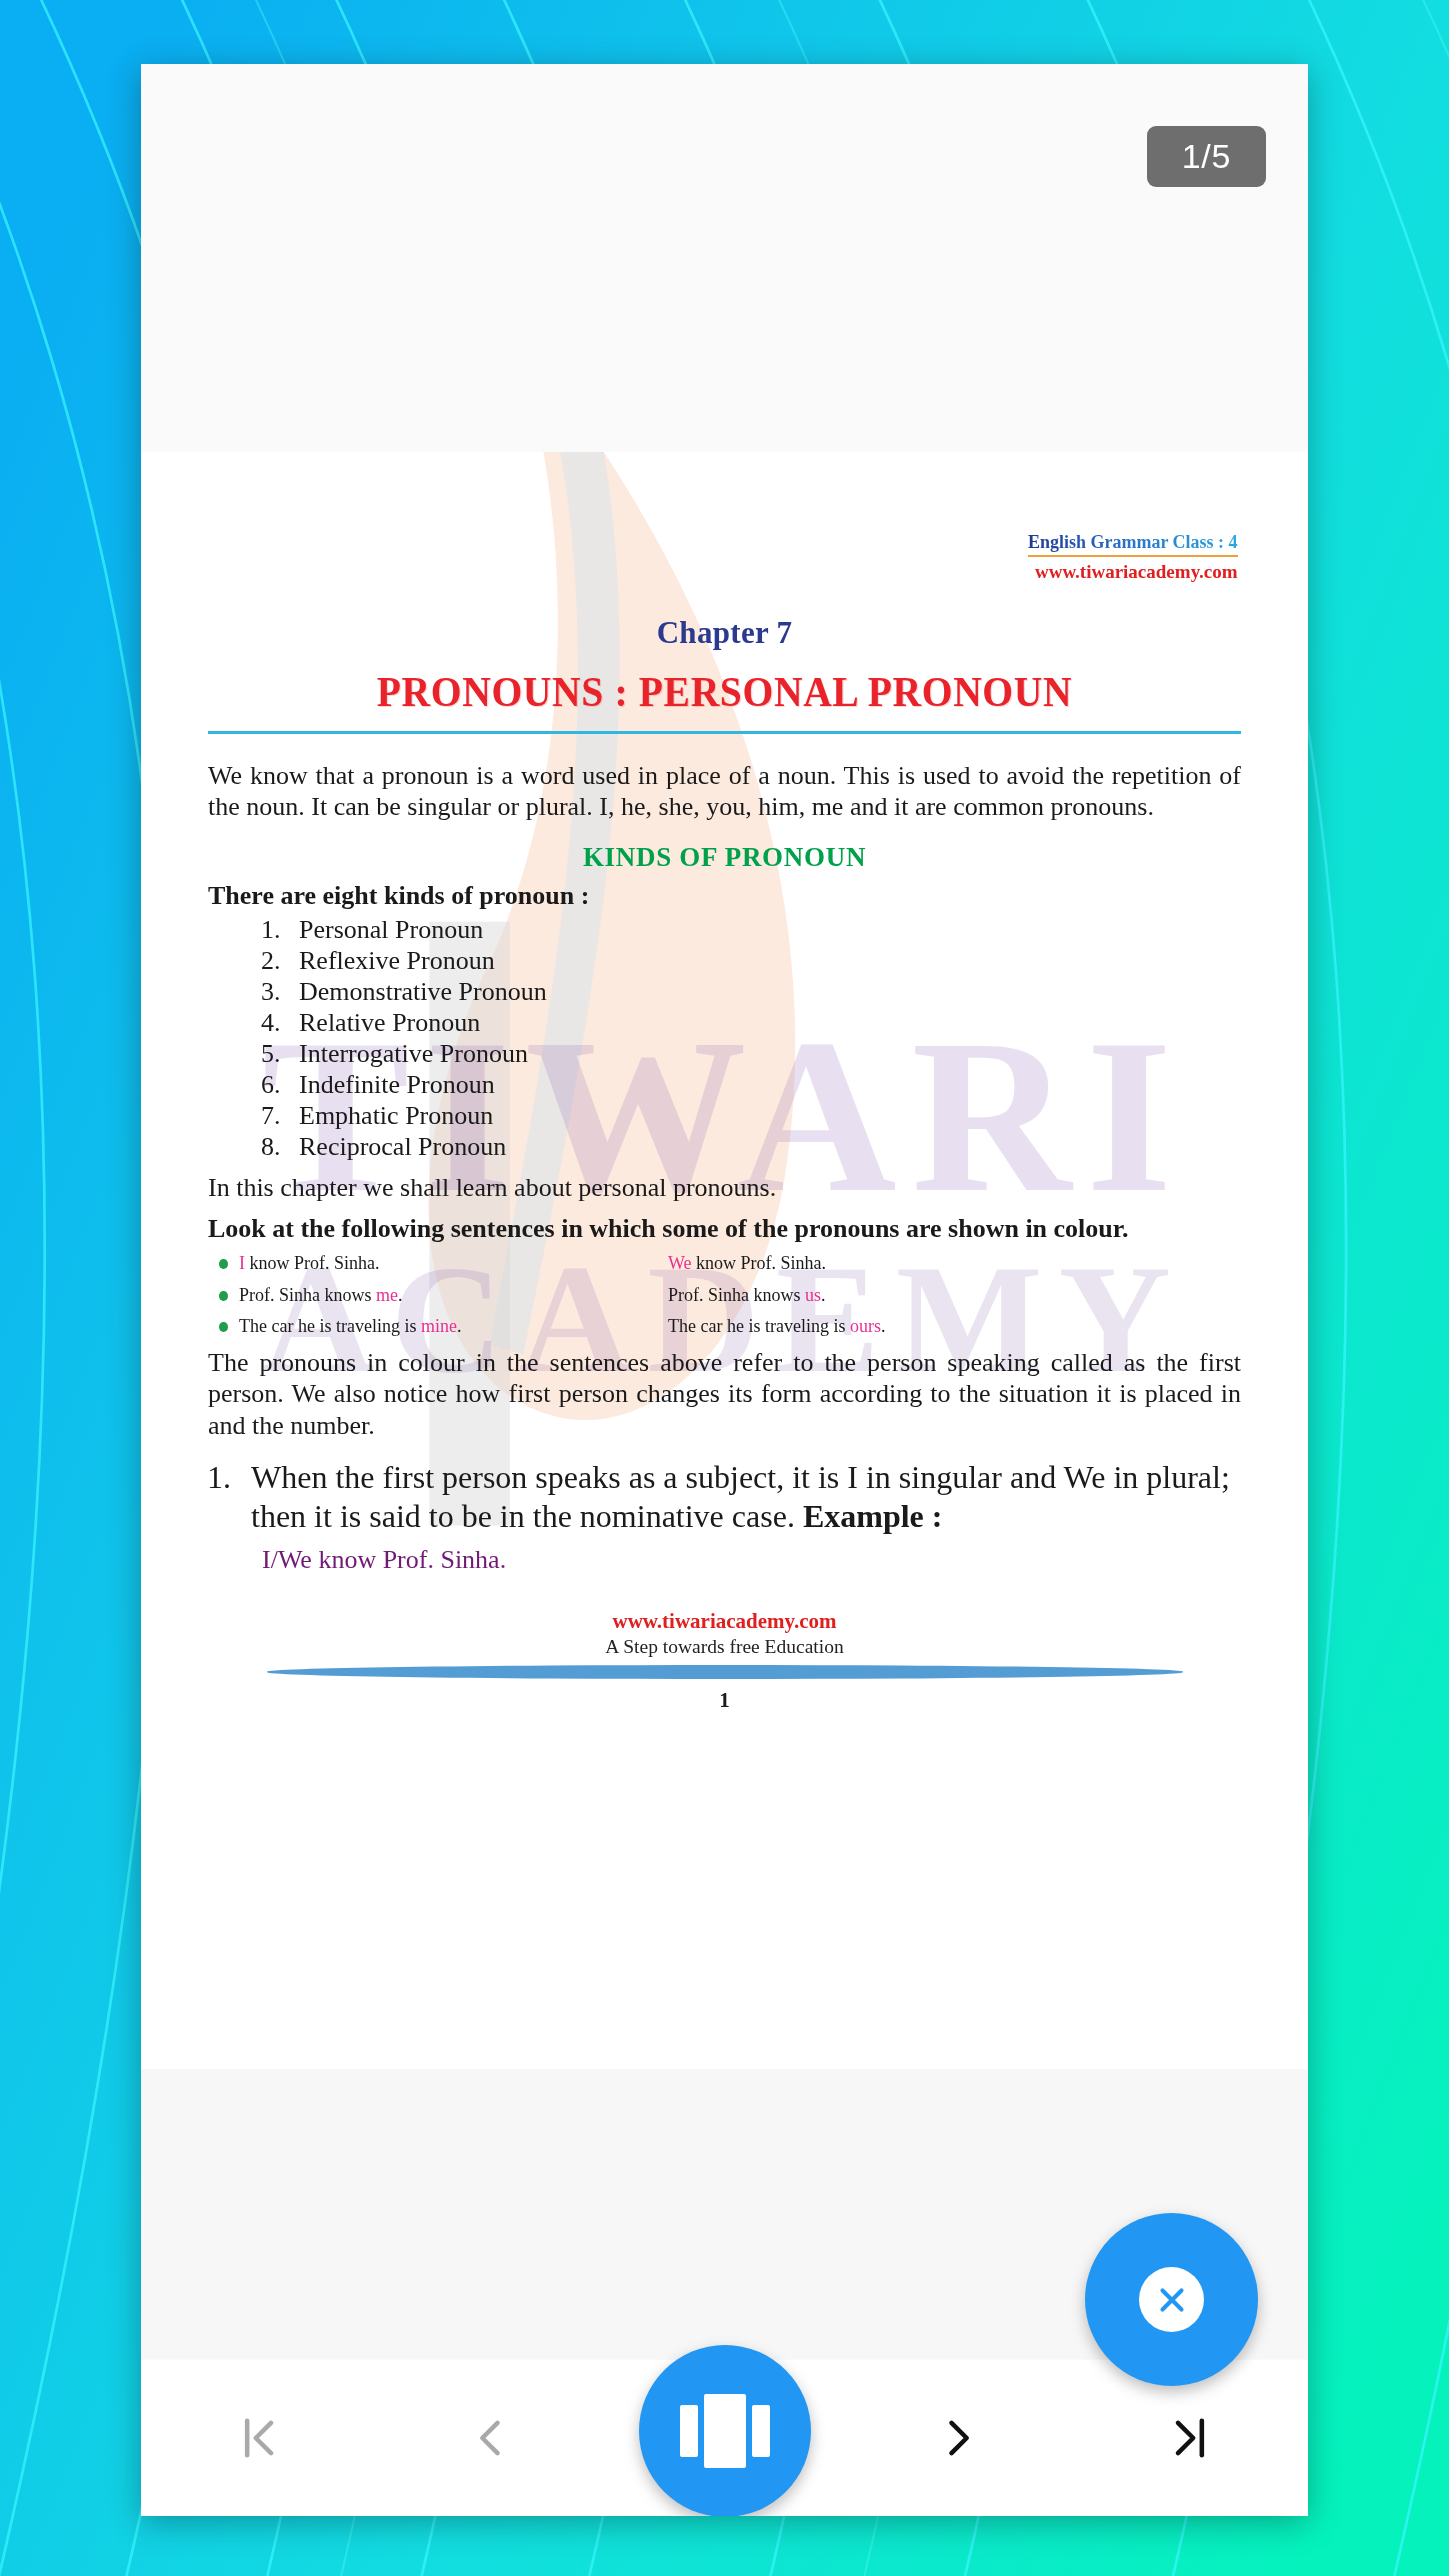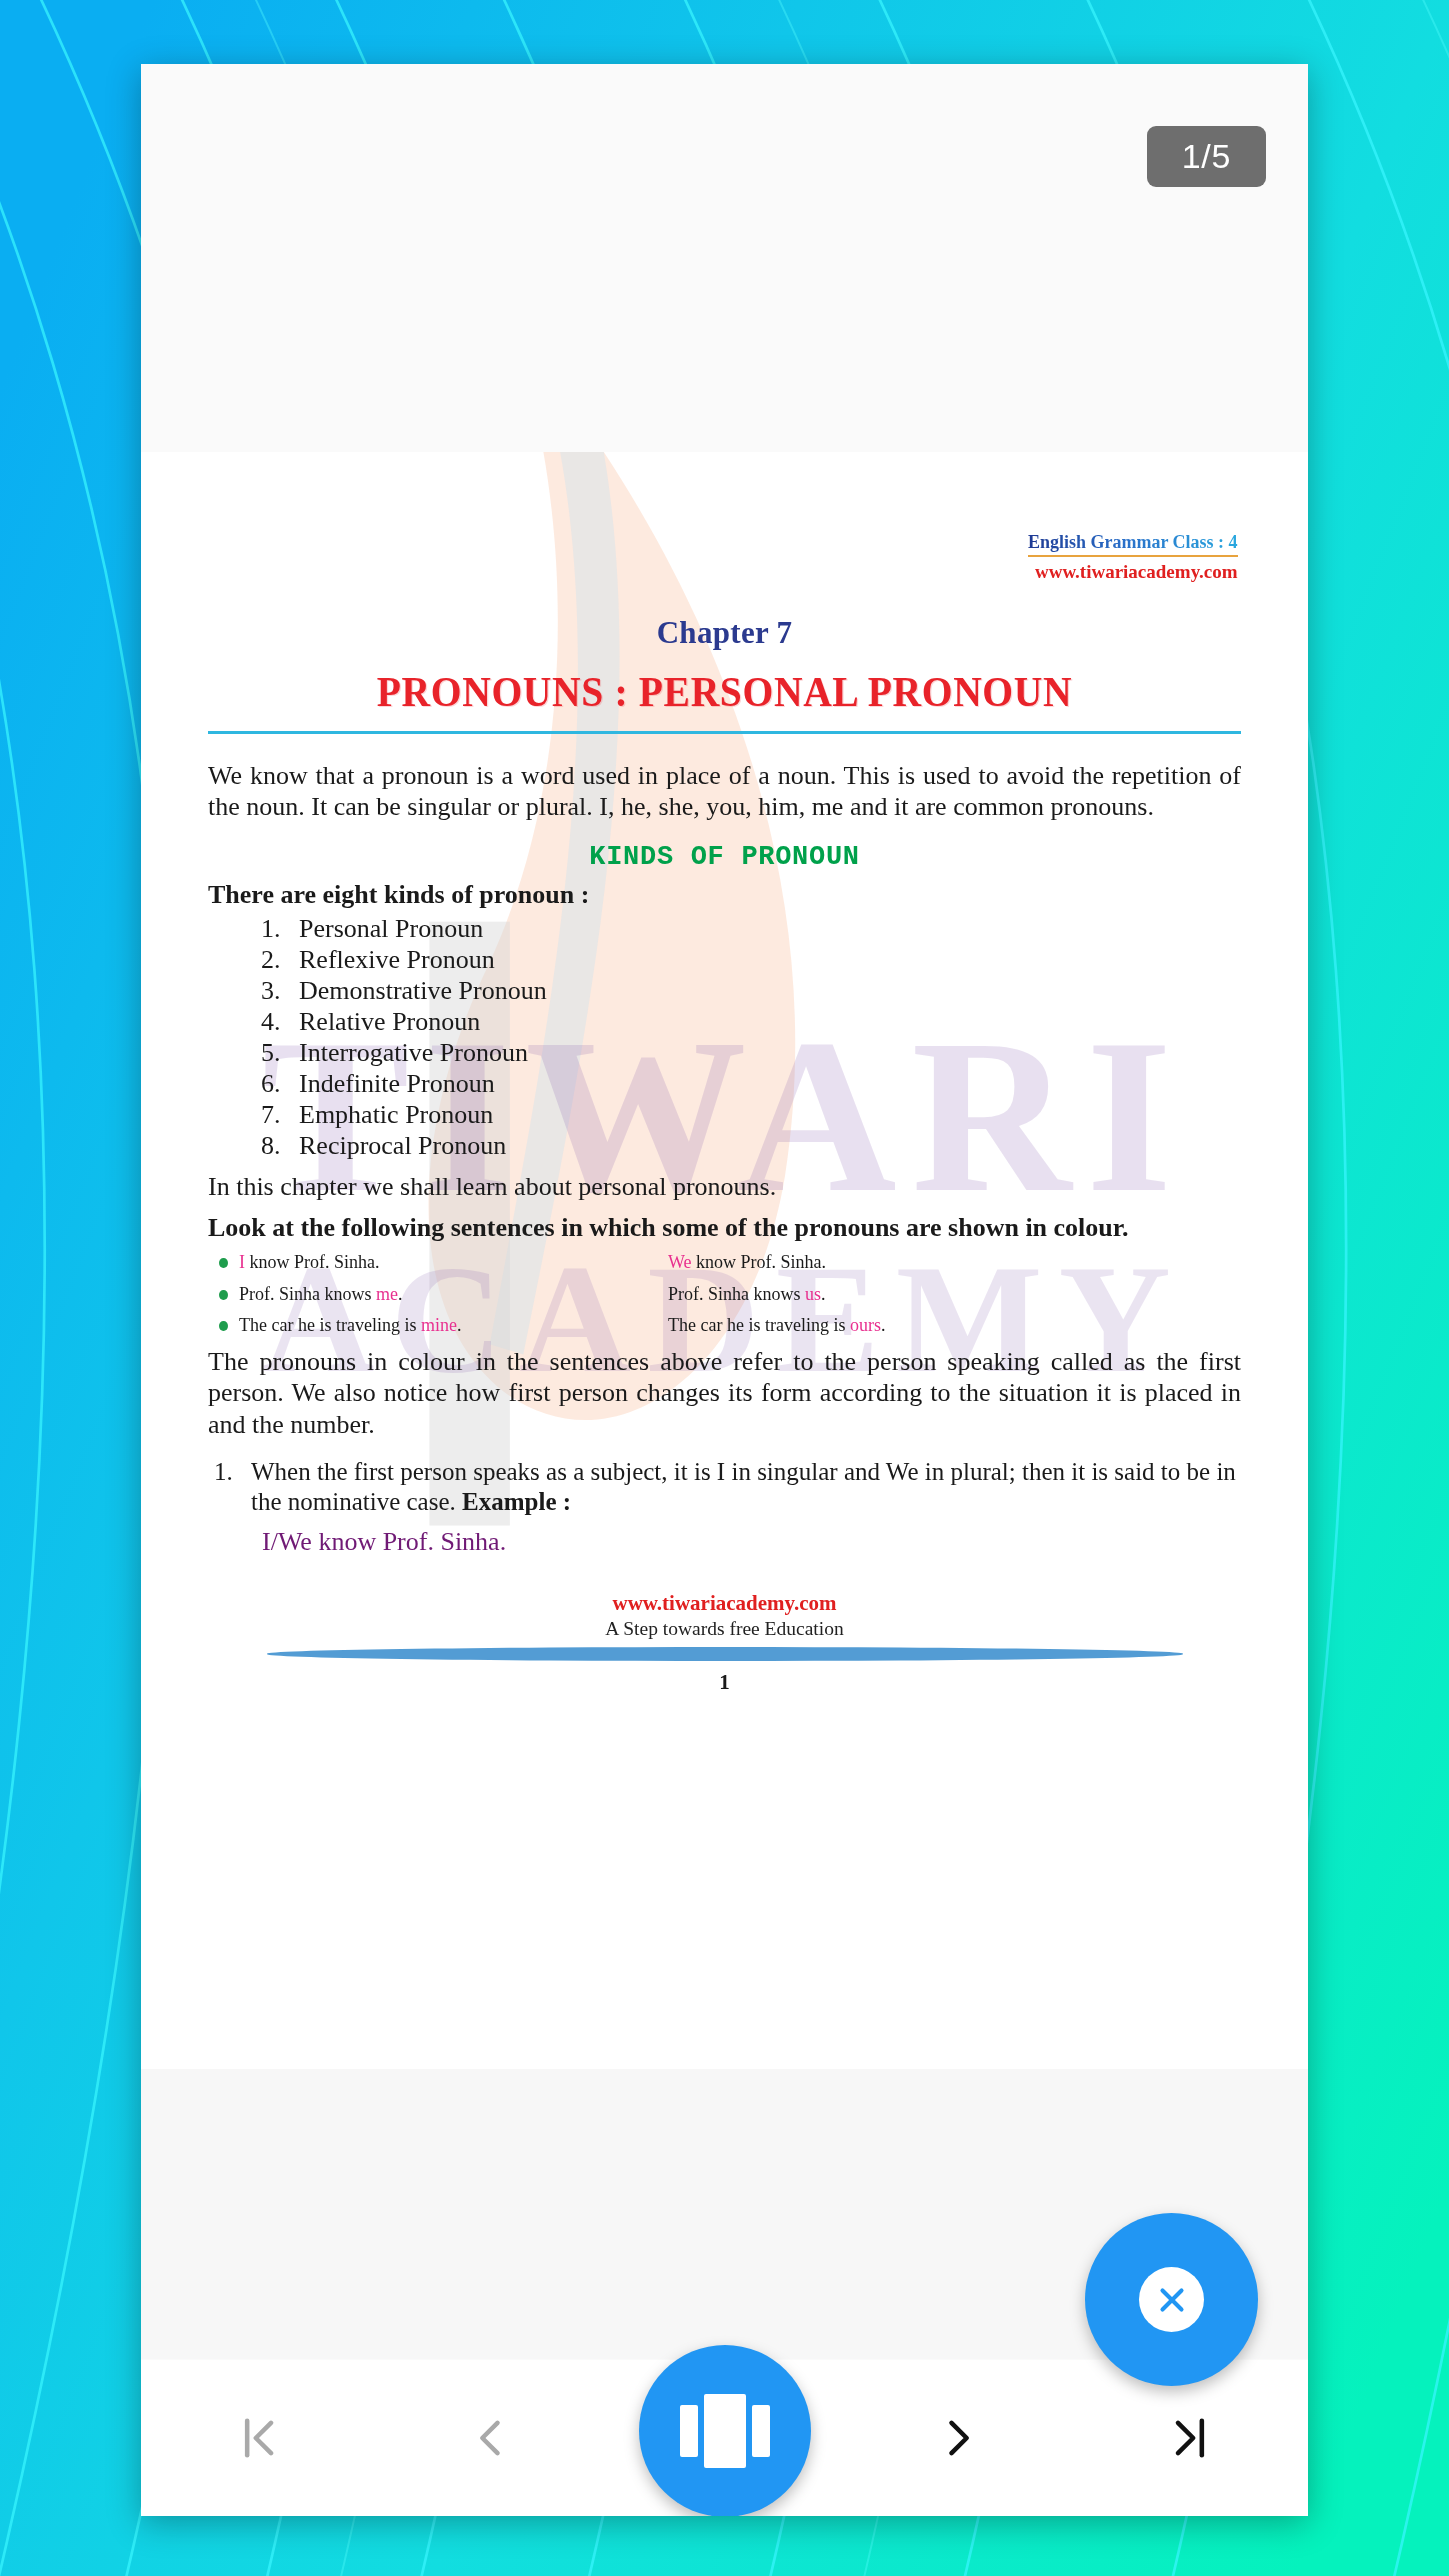--- a/index.html
+++ b/index.html
@@ -145,21 +145,20 @@
   .body-text.tight { margin-top: 9.4px; }
   .bold { font-weight: bold; }
 
   .kinds-heading {
     text-align: center;
     color: #00a14b;
     font-weight: bold;
     font-size: 27px;
     margin-top: 20px;
     letter-spacing: 0.7px;
-    font-family: Liberation Mono, monospace;
   }
 
   .lead-line {
     font-weight: bold;
     font-size: 26px;
     color: #1a1a1a;
     margin-top: 8px;
   }
 
   ol.kinds-list {
@@ -192,21 +191,21 @@
     height: 10px;
     background: #1f9d4d;
     border-radius: 50%;
   }
   .ex-singular { flex: 0 0 429px; }
   .ex-plural   { flex: 1 1 auto; }
   .pink { color: #e8308f; }
 
   ol.numbered-para {
     margin: 17.4px 0 0 31px;
-    font-size: 25px;
+    font-size: 32px;
     line-height: 1.21;
     color: #1a1a1a;
   }
   ol.numbered-para li { padding-left: 12px; }
   .example-indent {
     margin-top: 9.4px;
     margin-left: 54px;
     font-size: 26px;
     color: #701a75;
   }

